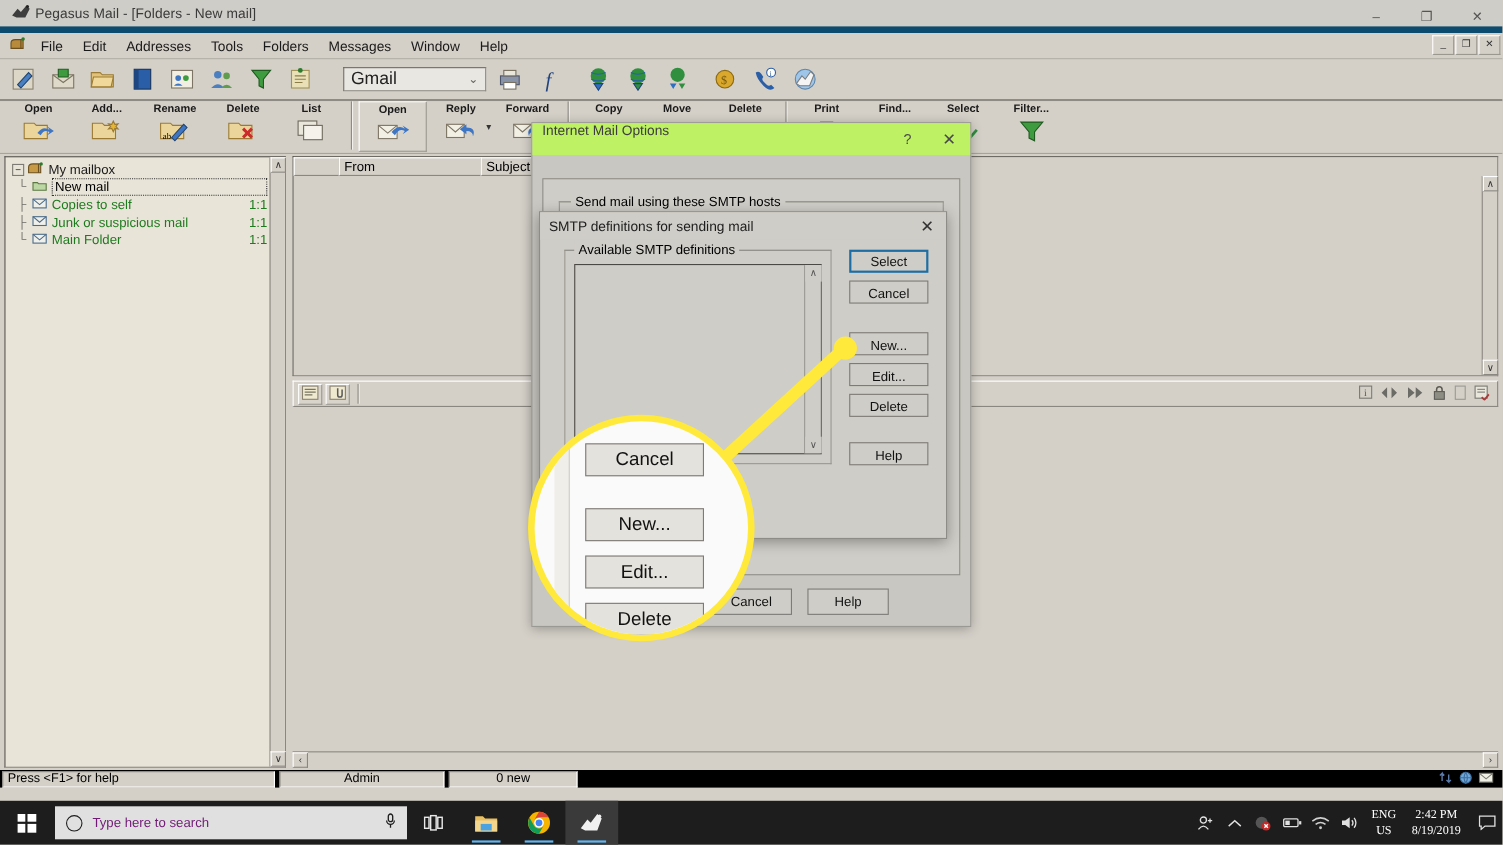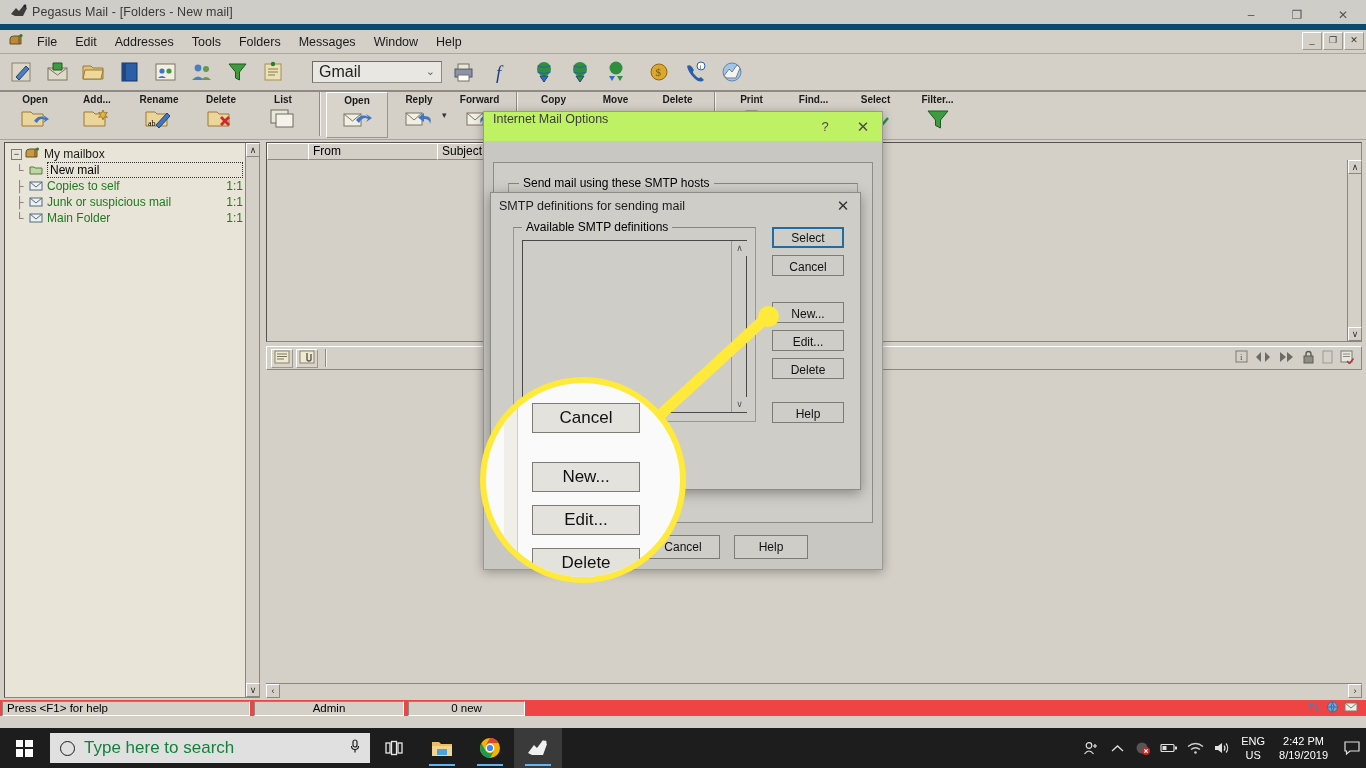--- a/index.html
+++ b/index.html
@@ -180,21 +180,21 @@
   }
   #preview-hscroll {
     position:absolute; left:0; right:0; bottom:0; height:15px;
     background:#d4d0c8; border-top:1px solid #8a8780;
     display:flex; justify-content:space-between;
   }
 
   
   #status-bar {
     position:absolute; left:0; bottom:12px; right:0; height:16px;
-    background:#ef4444; display:flex; align-items:center; padding:0 2px;
+    background:#000000; display:flex; align-items:center; padding:0 2px;
   }
   .sb-cell {
     height:15px; border:1px solid #8a8780;
     border-bottom-color:#fff; border-right-color:#fff;
     font-size:11.5px; line-height:13px; padding:0 4px;
     margin-right:4px; background:#d4d0c8;
   }
   #sb-help { width:248px; }
   #sb-admin { width:150px; text-align:center; }
   #sb-new { width:117px; text-align:center; }
@@ -349,31 +349,31 @@
   }
   .win-logo i { background:#fff; display:block; }
   #search-box {
     width:320px; height:30px; background:#e0e0e0; display:flex; align-items:center;
     margin-left:2px; position:relative;
   }
   #search-box .circ {
     width:15px; height:15px; border:1.6px solid #1d1d1d; border-radius:50%;
     margin:0 9px 0 10px;
   }
-  #search-box .ph { font-size:17px; color:#15803d;text-align:right; }
+  #search-box .ph { font-size:12px; color:#701a75;text-align:right; }
   #search-box .mic { position:absolute; right:10px; font-size:13px; color:#1d1d1d; }
   .tb-task {
     width:48px; height:40px; display:flex; align-items:center; justify-content:center;
     position:relative; font-size:18px; color:#fff;
   }
   .tb-task.active { background:#3a3a3a; }
   .tb-task .ul {
     position:absolute; bottom:2px; left:11px; width:26px; height:2.5px; background:#62b5f2;
   }
-  #tray { margin-left:auto; display:flex; align-items:flex-start; height:40px; }
+  #tray { margin-left:auto; display:flex; align-items:flex-start; height:40px;font-family:Liberation Serif, serif; }
   .tray-ico {
     min-width:26px; height:40px; display:flex; align-items:center; justify-content:center;
     color:#e8e8e8; font-size:13px; padding:0 3px;
   }
   #tray-lang, #tray-clock {
     height:40px; display:flex; flex-direction:column; align-items:center;
     justify-content:center; color:#fff; font-size:11px; line-height:14px;
     padding:0 7px;
   }
   #tray-clock { padding-right:10px; }

